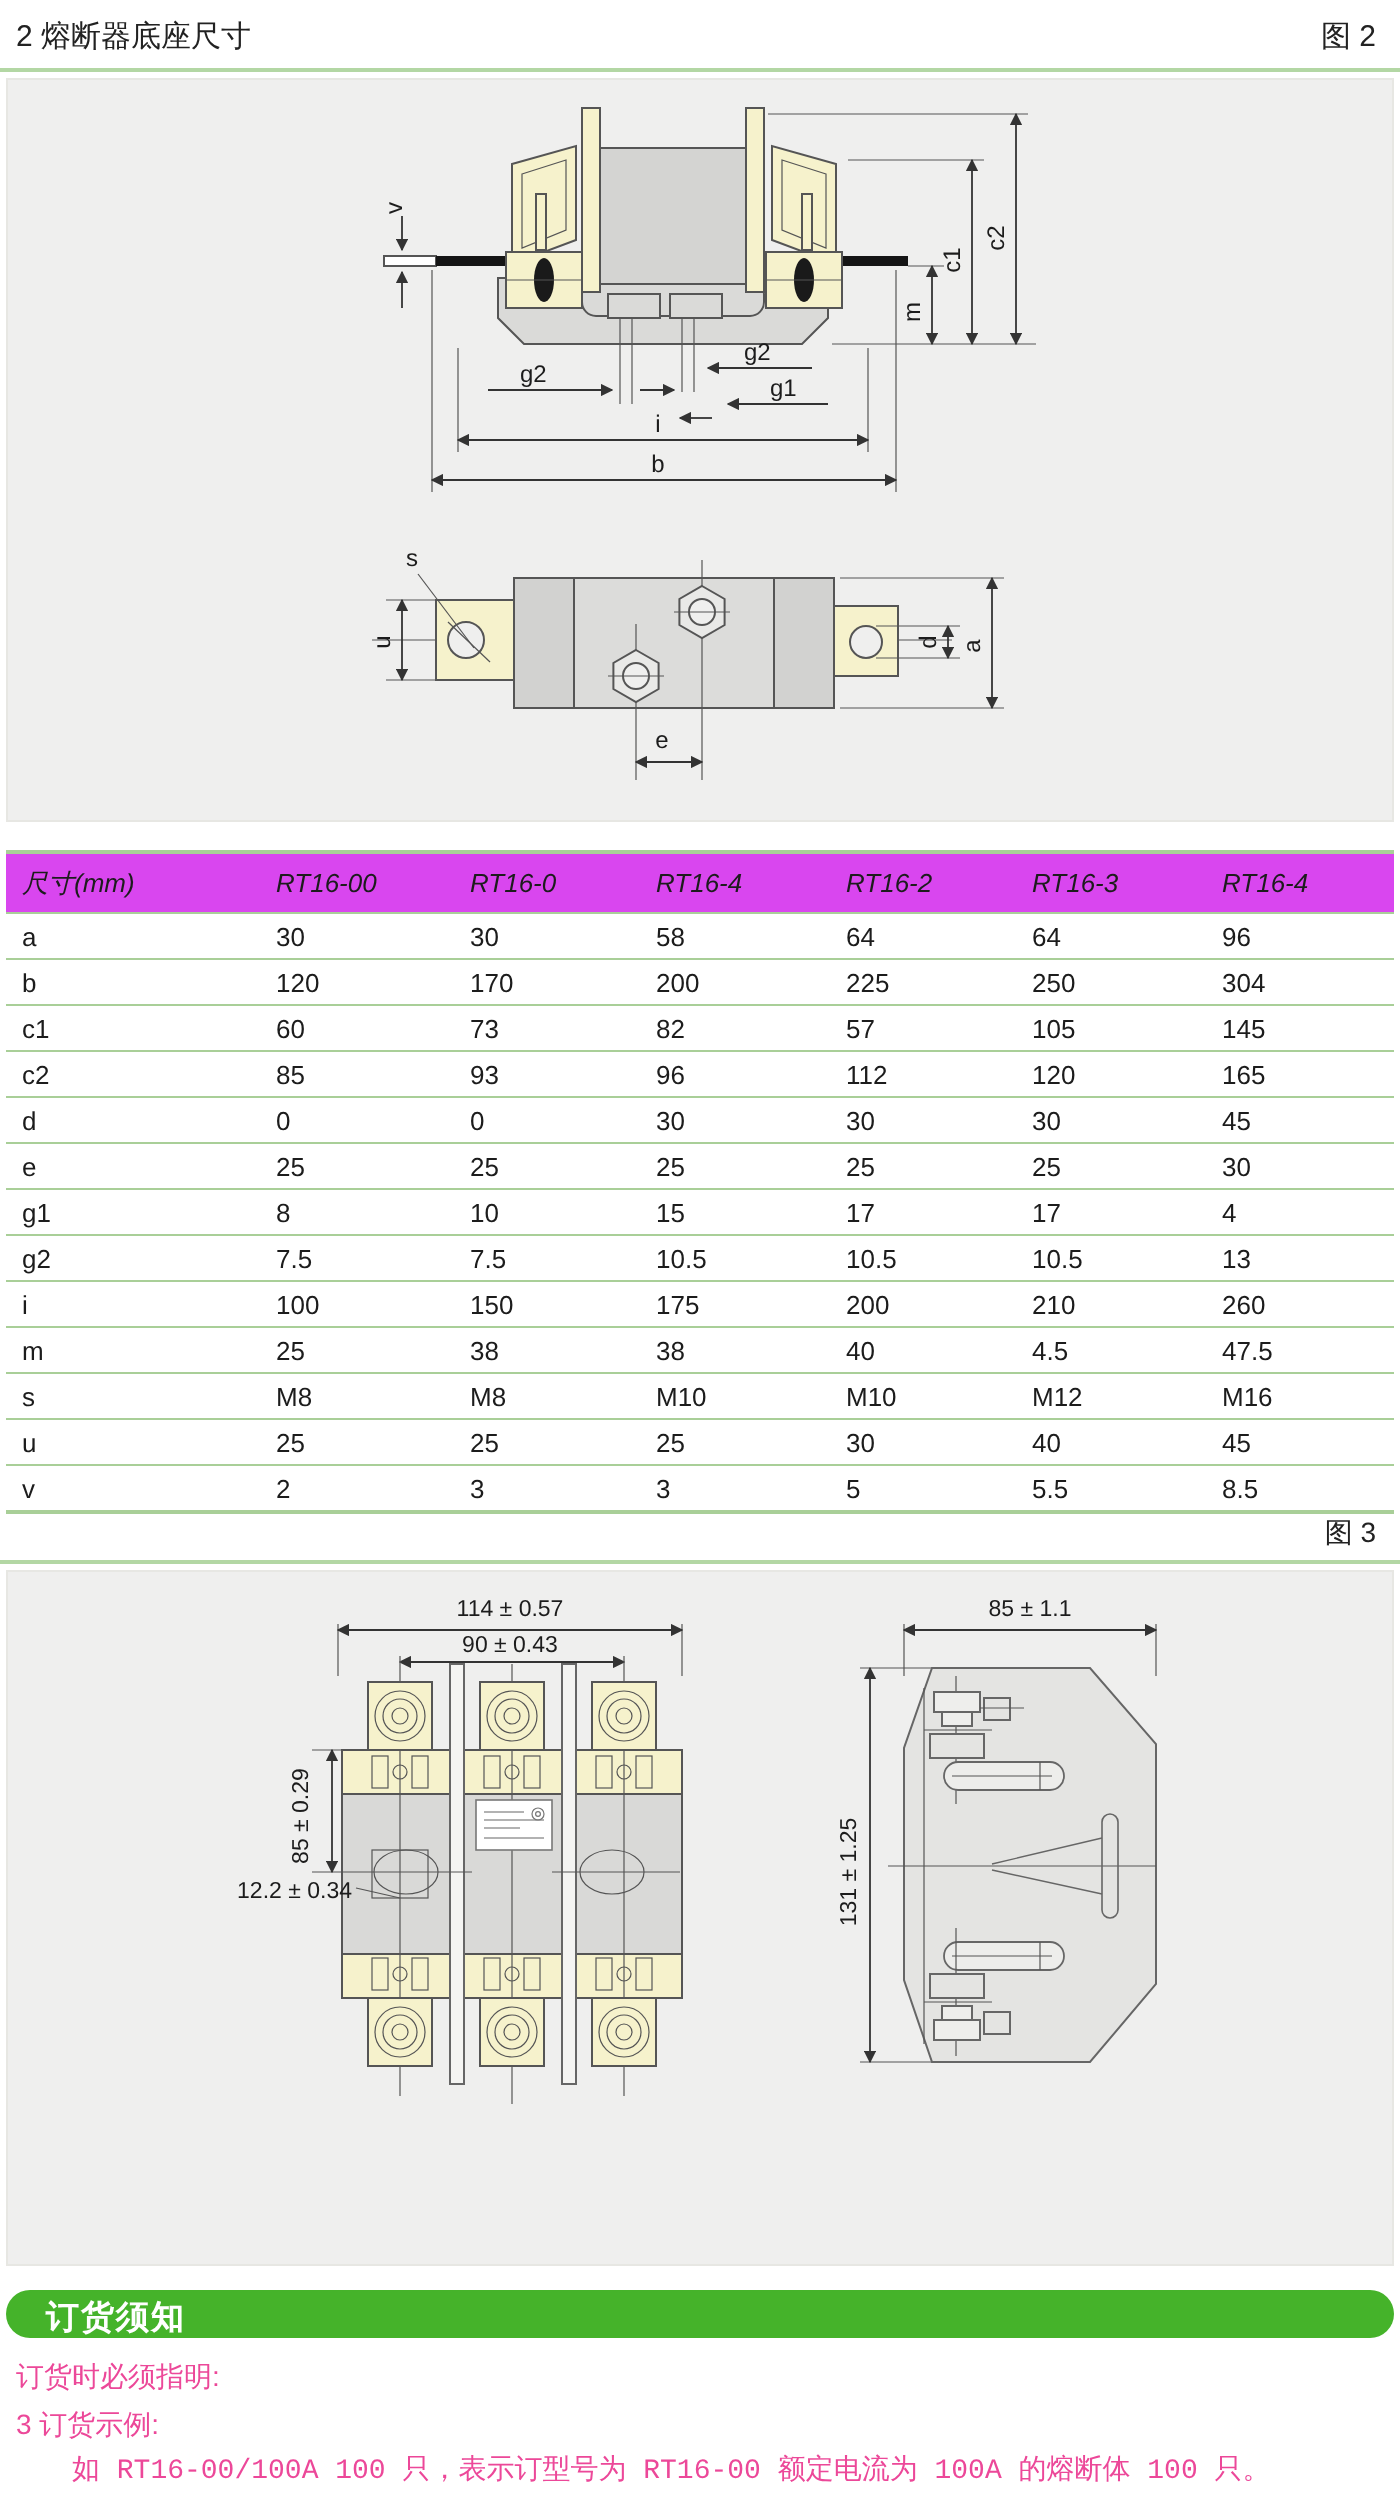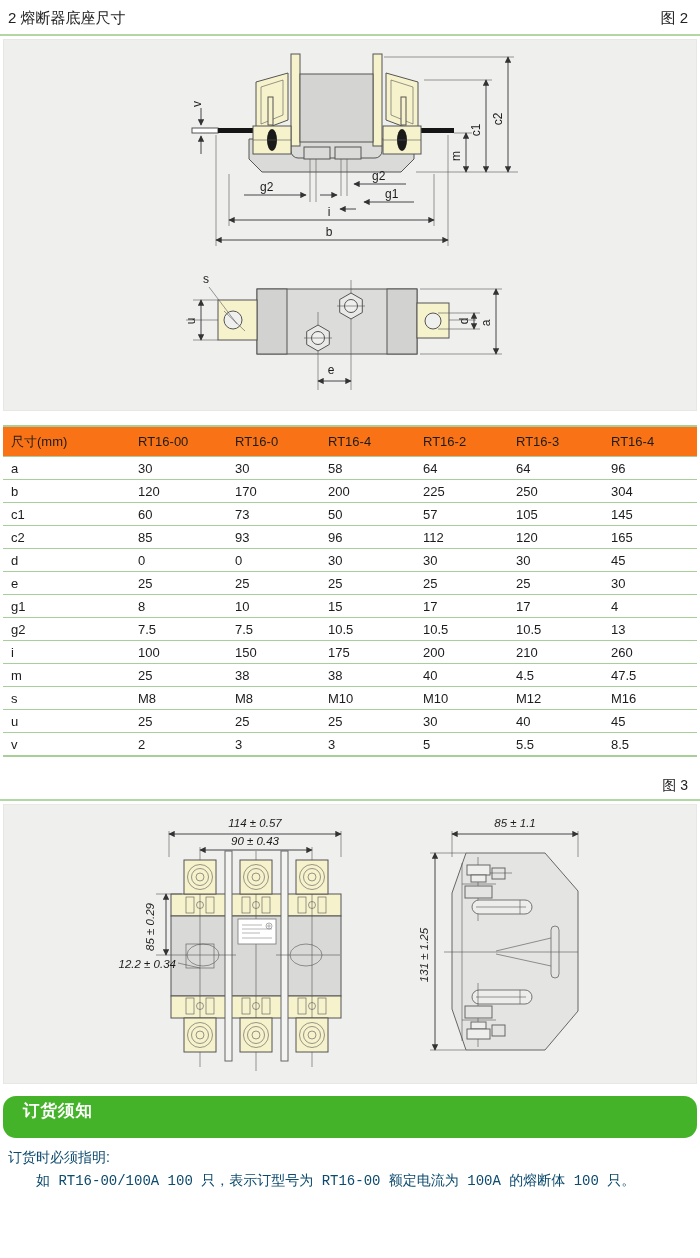--- a/index.html
+++ b/index.html
@@ -5,35 +5,35 @@
   html,body{margin:0;padding:0;}
   body{
     width:700px;height:1258px;overflow:hidden;background:#ffffff;
     font-family:"Liberation Sans","DejaVu Sans",sans-serif;color:#222;
   }
   .page-header{display:flex;justify-content:space-between;
     padding:9px 12px 6px 8px;font-size:15px;}
   .green-rule{height:2px;background:#b3d7a4;margin:0 0 3px 0;}
   .panel{background:#efefee;margin:0 3px;border:1px solid #e7e7e3;box-sizing:border-box;}
   .panel-fig2{height:372px;}
-  .panel-fig3{height:280px;font-style:italic;}
+  .panel-fig3{height:348px;}
   svg{display:block;}
 
   table.dims{width:694px;margin:14px 3px 0 3px;border-collapse:collapse;
     border-top:2px solid #a9cf98;border-bottom:2px solid #a9cf98;table-layout:fixed;}
   table.dims th,table.dims td{border-bottom:1px solid #a9cf98;font-size:13px;
     font-weight:400;text-align:left;padding:0 0 0 8px;height:22px;color:#1c1c1c;}
-  table.dims thead th{background:#f97316;height:29px;}
-
-  .fig3-row{text-align:right;padding:20px 12px 4px 0;font-size:14px;}
-
-  .order-banner{margin:12px 3px 0 3px;height:42px;background:#45b32a;border-radius:13px;
+  table.dims thead th{background:#d946ef;height:29px;font-style:italic;}
+
+  .fig3-row{text-align:right;padding:1px 12px 4px 0;font-size:14px;}
+
+  .order-banner{margin:12px 3px 0 3px;height:24px;background:#45b32a;border-radius:13px;
     color:#fff;font-size:16.5px;font-weight:bold;line-height:29px;padding-left:20px;
     box-sizing:border-box;letter-spacing:1px;}
-  .order-text{padding:7px 8px 0 8px;font-size:14px;color:#0c4a6e;}
+  .order-text{padding:7px 8px 0 8px;font-size:14px;color:#ec4899;}
   .order-text .line{line-height:24px;}
   .order-text .indent{padding-left:28px;font-family:Liberation Mono, monospace;}
 
   
   .out{stroke:#555;stroke-width:1;}
   .out2{stroke:#666;stroke-width:1;}
   .thin{stroke:#555;stroke-width:0.6;fill:none;}
   .dim{stroke:#333;stroke-width:0.9;fill:none;}
   text.dlab{font-family:"Liberation Sans",sans-serif;font-size:12px;fill:#1c1c1c;}
   text.dlab2{font-family:"Liberation Sans",sans-serif;font-size:11.5px;fill:#1c1c1c;}
@@ -188,21 +188,21 @@
         <td>170</td>
         <td>200</td>
         <td>225</td>
         <td>250</td>
         <td>304</td>
       </tr>
       <tr>
         <td>c1</td>
         <td>60</td>
         <td>73</td>
-        <td>50</td>
+        <td>82</td>
         <td>57</td>
         <td>105</td>
         <td>145</td>
       </tr>
       <tr>
         <td>c2</td>
         <td>85</td>
         <td>93</td>
         <td>96</td>
         <td>112</td>
@@ -418,14 +418,15 @@
     <rect class="out2" x="488" y="220" width="13" height="11" fill="#e4e4e2"></rect>
   </g>
 </svg>
 </div>
 
 <div class="order-banner">
   <span>订货须知</span>
 </div>
 <div class="order-text">
   <div class="line">订货时必须指明:</div>
+  <div class="line">3 订货示例:</div>
   <div class="line indent">如 RT16-00/100A  100 只，表示订型号为 RT16-00 额定电流为 100A 的熔断体 100 只。</div>
 </div>
 
 </body></html>

